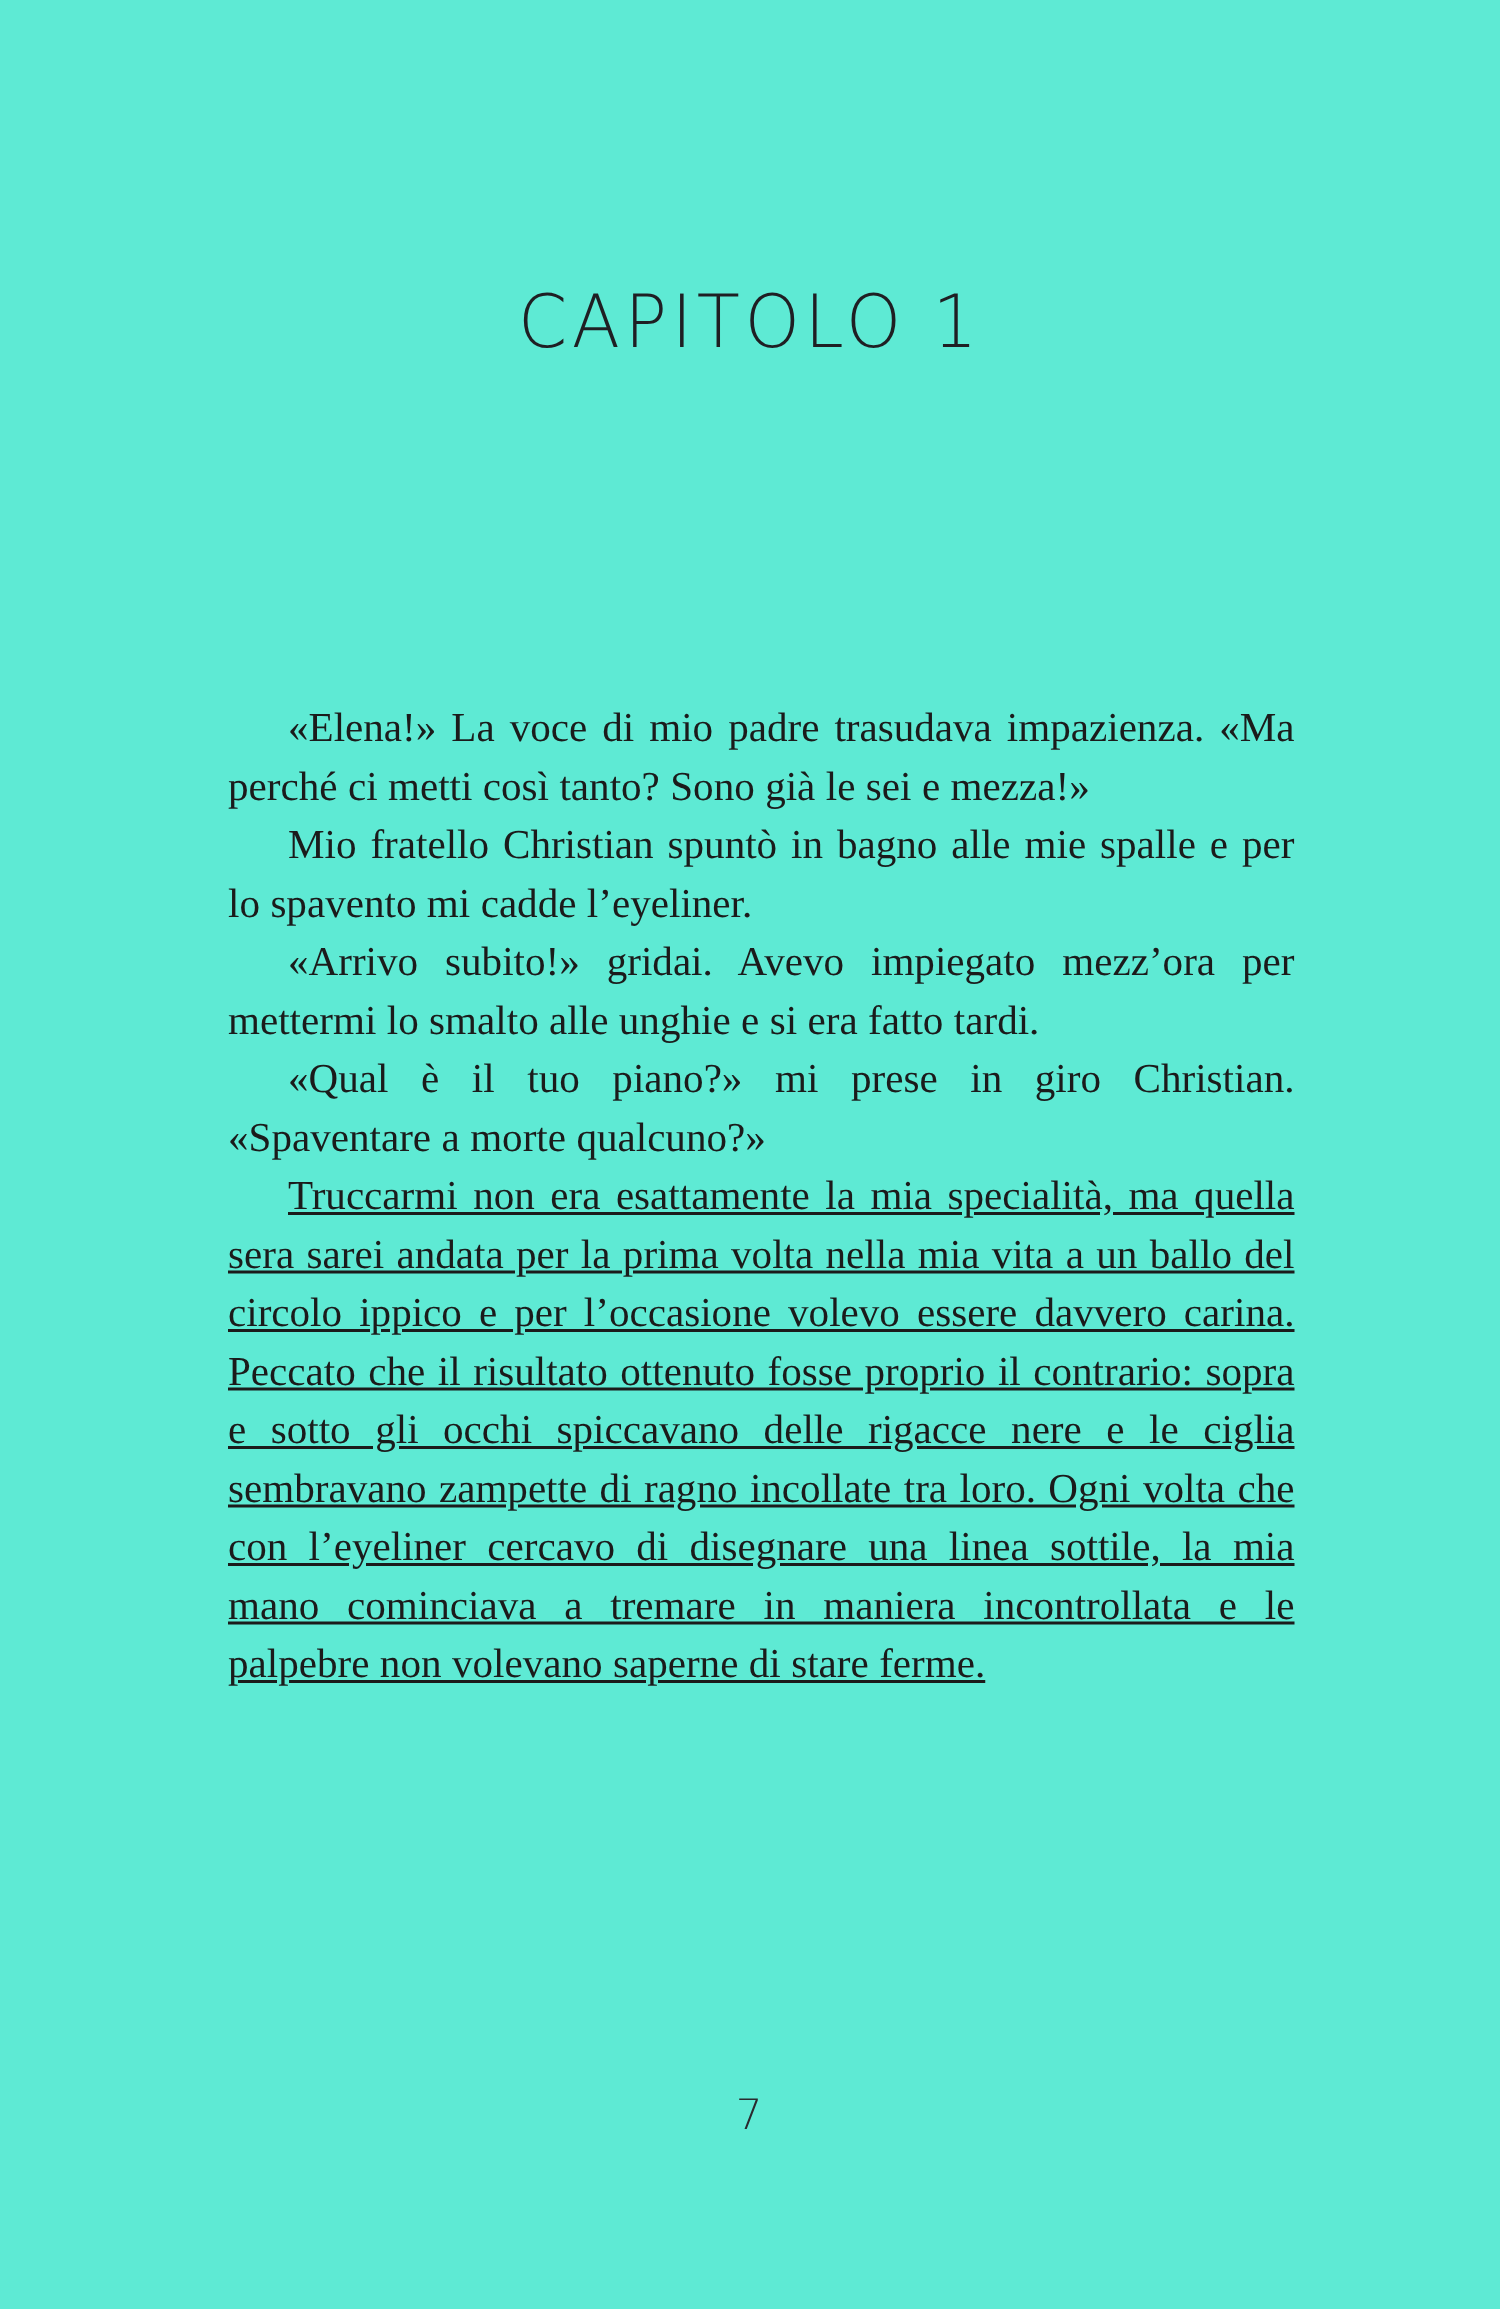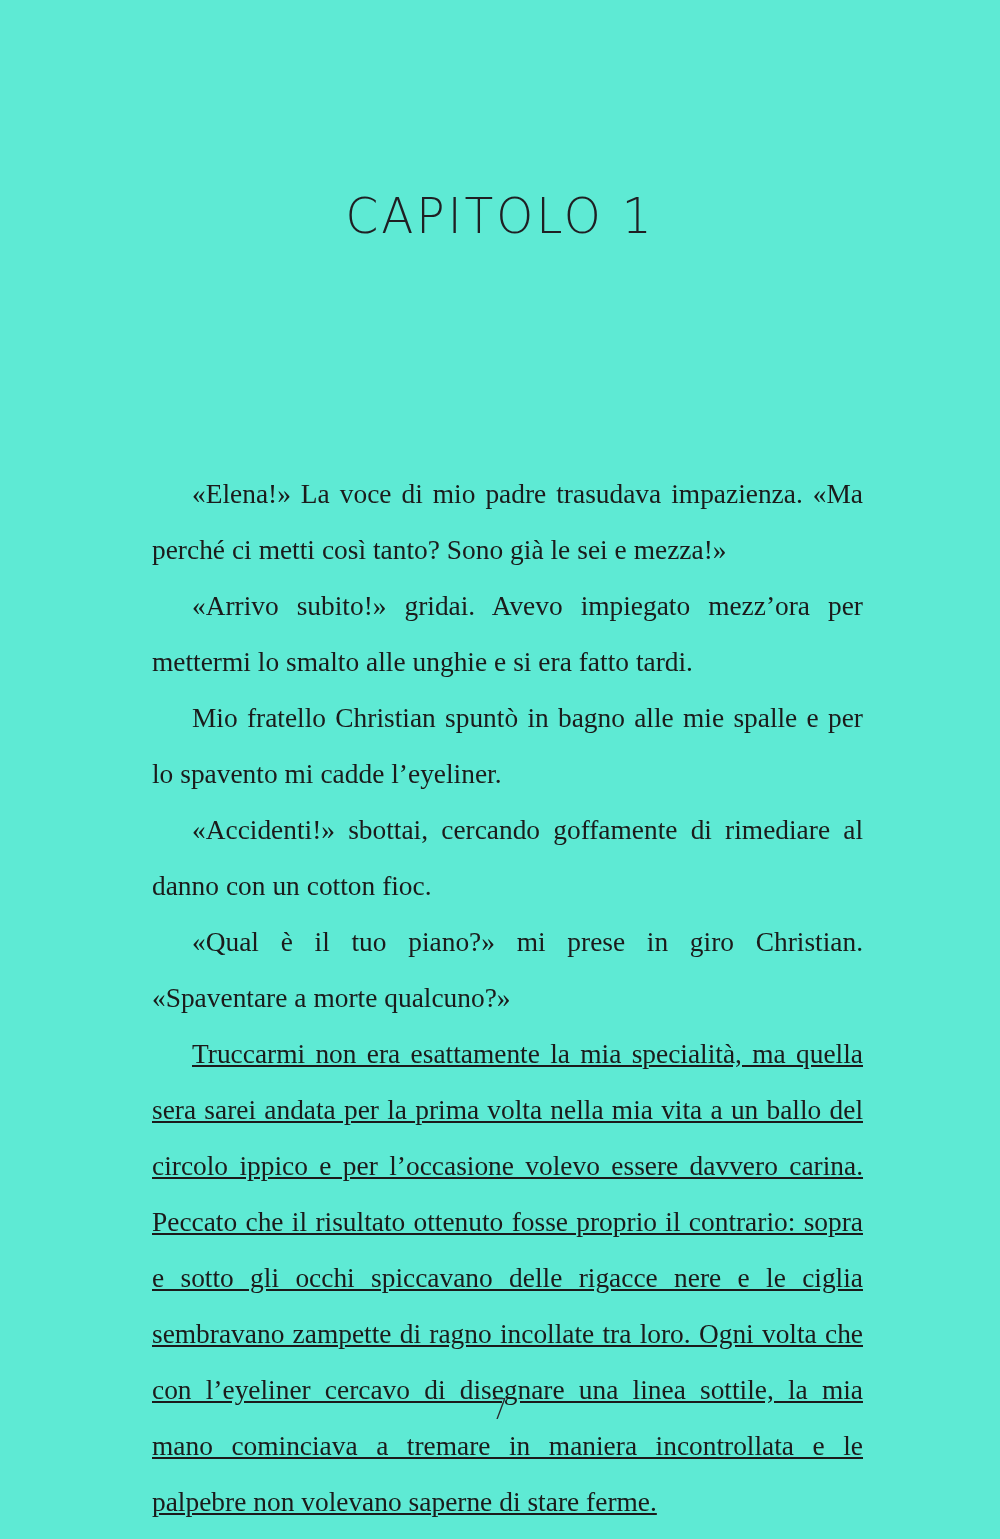--- a/index.html
+++ b/index.html
@@ -49,21 +49,21 @@
     top: 466px;
     left: 152px;
     width: 711px;
   }
 
   .body-block p {
     margin: 0;
     text-indent: 40px;
     text-align: justify;
     font-size: 27.4px;
-    line-height: 56px;
+    line-height: 39px;
     hyphens: manual;
     -webkit-hyphens: manual;
     word-spacing: 0.1px;
     color: #1b1b1b;
   }
 
   
   .body-block p:last-child {
     text-align: justify;
     text-align-last: left;
@@ -87,22 +87,21 @@
 </style>
 </head>
 <body>
 
 <div class="page">
 
   <h1 class="chapter-title">CAPITOLO 1</h1>
 
   <div class="body-block">
       <p>«Elena!» La voce di mio padre trasudava impazienza. «Ma perché ci metti così tanto? Sono già le sei e mezza!»</p>
+      <p>Mio fratello Christian spuntò in bagno alle mie spalle e per lo spavento mi cadde l’eyeliner.</p>
       <p>«Arrivo subito!» gridai. Avevo impiegato mezz’ora per mettermi lo smalto alle unghie e si era fatto tardi.</p>
-      <p>Mio fratello Christian spuntò in bagno alle mie spalle e per lo spavento mi cadde l’eyeliner.</p>
-      <p>«Accidenti!» sbottai, cercando goffamente di rimediare al danno con un cotton fioc.</p>
       <p>«Qual è il tuo piano?» mi prese in giro Christian. «Spaventare a morte qualcuno?»</p>
       <p>Truccarmi non era esattamente la mia specialità, ma quella sera sarei andata per la prima volta nella mia vita a un ballo del circolo ippico e per l’occasione volevo essere davvero carina. Peccato che il risultato ottenuto fosse proprio il contrario: sopra e sotto gli occhi spiccavano delle rigacce nere e le ciglia sembravano zampette di ragno incollate tra loro. Ogni volta che con l’eyeliner cercavo di disegnare una linea sottile, la mia mano cominciava a tremare in maniera incontrollata e le palpebre non volevano saperne di stare ferme.</p>
     </div>
 
   <div class="folio">7</div>
 
 </div>
 
 </body></html>

